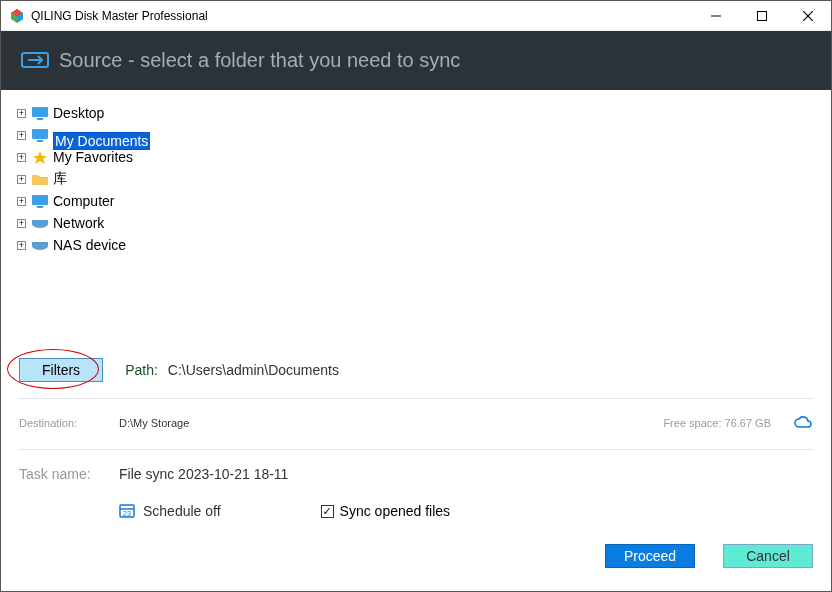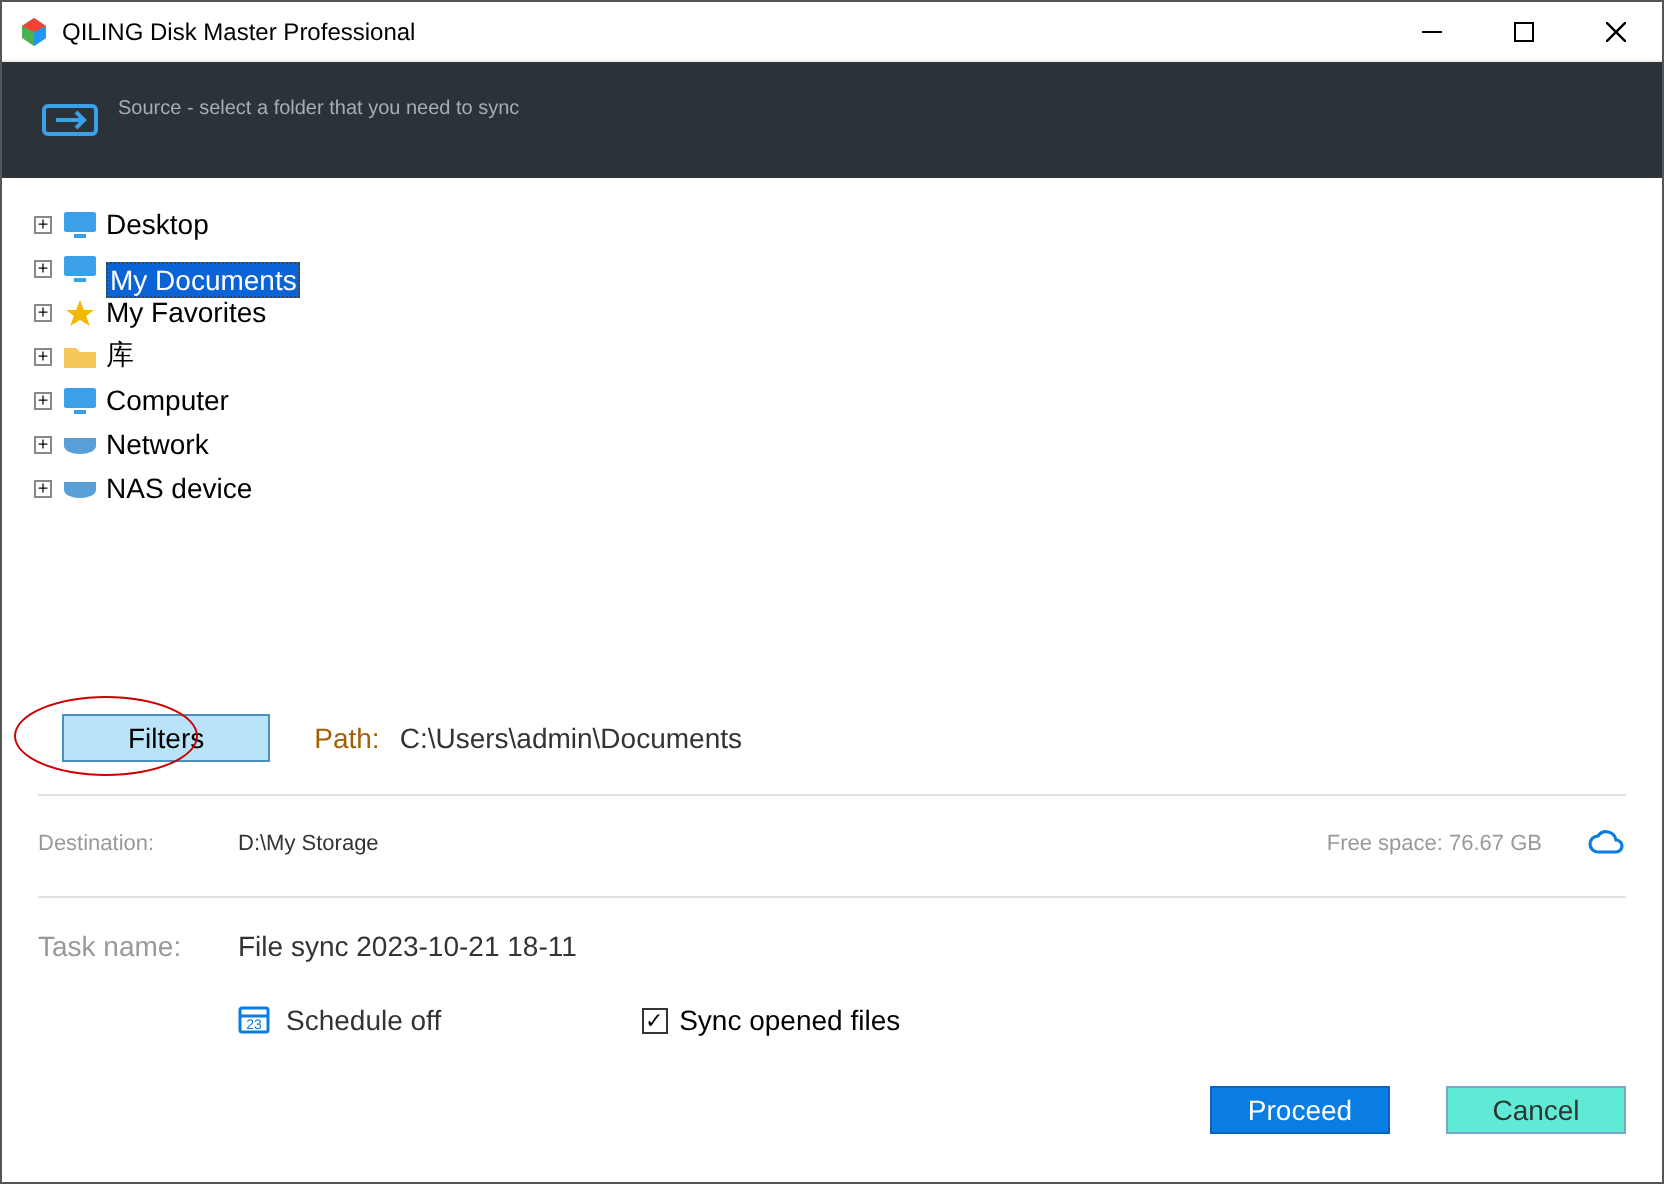--- a/index.html
+++ b/index.html
@@ -9,35 +9,35 @@
 .titlebar-icon { width: 16px; height: 16px; margin-right: 6px; }
 .titlebar-title { font-size: 12px; color: #000; flex: 1; }
 .titlebar-controls { display: flex; height: 100%; }
 .titlebar-btn { width: 46px; height: 100%; display: flex; align-items: center; justify-content: center; font-size: 11px; cursor: pointer; }
 .titlebar-btn svg { width: 10px; height: 10px; }
 
 .header-band { background: #2c3338; padding: 14px 20px 18px 20px; display: flex; align-items: flex-start; }
 .header-icon { width: 28px; height: 22px; margin-right: 10px; margin-top: 4px; }
 .header-texts { }
 .header-title { color: #fff; font-size: 17px; font-weight: bold; }
-.header-sub { color: #a7adb2; font-size: 10px; margin-top: 4px; text-align: right; }
+.header-sub { color: #a7adb2; font-size: 20px; margin-top: 4px; text-align: right; }
 
 .main { padding: 0 0 0 0; }
 .tree { padding: 12px 16px 0 16px; height: 252px; }
 .tree-row { display: flex; align-items: center; height: 22px; font-size: 14px; }
 .expander { width: 9px; height: 9px; border: 1px solid #888; display: inline-flex; align-items: center; justify-content: center; font-size: 9px; line-height: 1; margin-right: 5px; color: #000; background: #fff; cursor: pointer; }
 .tree-icon { width: 18px; height: 15px; margin-right: 4px; display: inline-flex; align-items: center; justify-content: center; }
 .tree-label { cursor: default; }
 .selected .tree-label { background: #0a64d8; color: #fff; border: 1px dotted #444; padding: 0 1px; margin-top: 12px; }
 
 .path-row { display: flex; align-items: center; padding: 0 18px; margin-top: 10px; height: 36px; }
 .filters-ellipse { position: relative; }
-.filters-btn { background: #b8e3f9; border: 1px solid #4a90b8; padding: 3px 32px; font-size: 14px; cursor: pointer; margin-left: 12px; }
+.filters-btn { background: #b8e3f9; border: 1px solid #4a90b8; padding: 3px 22px; font-size: 14px; cursor: pointer; }
 .ellipse { position: absolute; top: -9px; left: -12px; width: 92px; height: 40px; border: 1.5px solid #cc0000; border-radius: 50%; pointer-events: none; }
-.path-label { margin-left: 22px; color: #a16207; font-size: 14px; }
+.path-label { margin-left: 22px; color: #14532d; font-size: 14px; }
 .path-value { margin-left: 10px; color: #333; font-size: 14px; }
 
 .divider { border-top: 1px solid #e2e2e2; margin: 10px 18px 0 18px; }
 
 .dest-row { display: flex; align-items: center; padding: 8px 18px 0 18px; height: 40px; font-size: 11px; }
 .dest-label { width: 100px; color: #999; }
 .dest-value { flex: 1; color: #333; }
 .free-space { color: #999; margin-right: 22px; }
 .cloud-icon { color: #0a64d8; width: 20px; cursor: pointer; }
 

